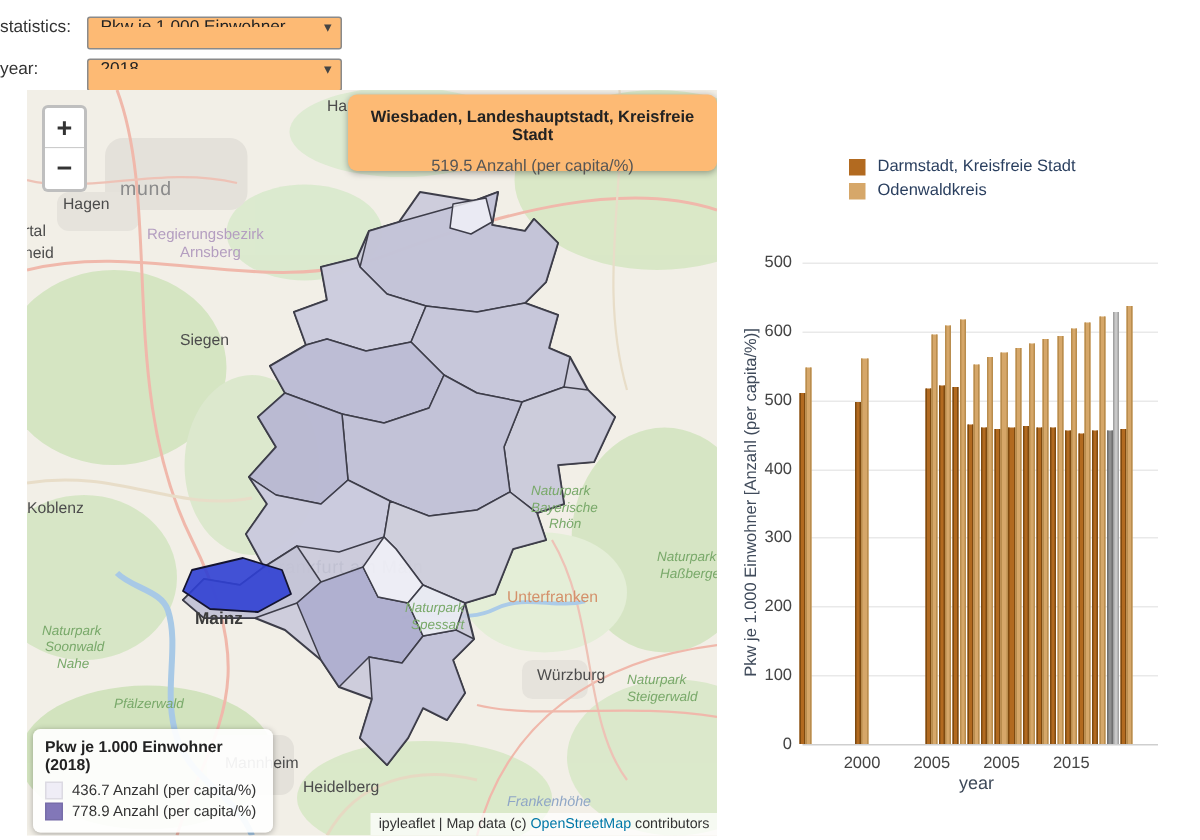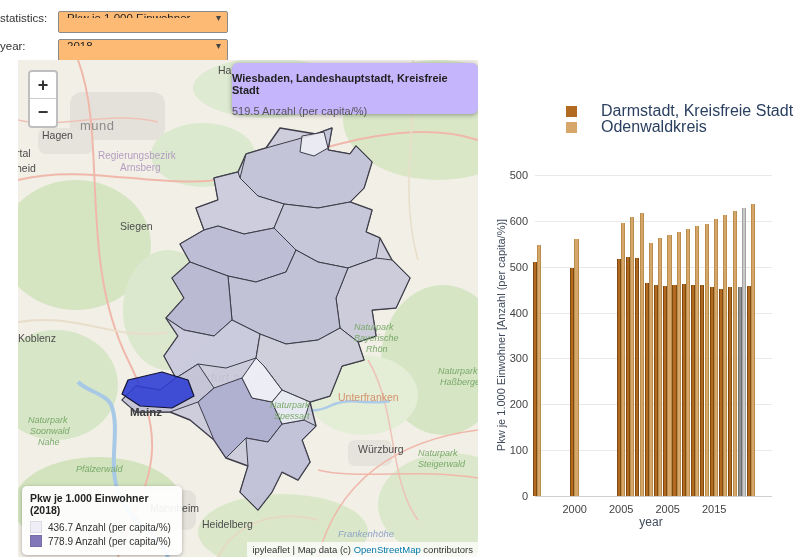--- a/index.html
+++ b/index.html
@@ -32,22 +32,22 @@
   .m-district { font-size:10.5px; fill:#d4916b; }
 
   .zoomctl { position:absolute; left:10px; top:10px; width:30px; background:#fff;
     border:2px solid rgba(0,0,0,.25); border-radius:4px; z-index:20; }
   .zoombtn { width:100%; height:27px; text-align:center; font-size:18px; font-weight:bold;
     color:#333; line-height:27px; cursor:pointer; background:#fff; }
   .zoombtn.top { border-bottom:1px solid #ccc; border-radius:3px 3px 0 0; }
   .zoombtn.bot { border-radius:0 0 3px 3px; }
 
   .tooltip { position:absolute; left:214px; top:3px; width:246px; height:51px;
-    background:#c4b5fd; border-radius:6px; box-shadow:0 1px 5px rgba(0,0,0,.35);
-    z-index:20; padding-top:9px; }
+    background:#fdba74; border-radius:6px; box-shadow:0 1px 5px rgba(0,0,0,.35);
+    text-align:center; z-index:20; padding-top:9px; }
   .tooltip .tt-title { font-size:11px; font-weight:bold; color:#222; }
   .tooltip .tt-value { font-size:11px; color:#555; margin-top:9px; }
 
   .mlegend { position:absolute; left:4px; top:426px; width:160px;
     background:rgba(255,255,255,.92); border-radius:5px;
     box-shadow:0 1px 4px rgba(0,0,0,.3); padding:6px 8px 7px 8px; z-index:20; }
   .mlegend-title { font-size:10.5px; font-weight:bold; color:#222; margin-bottom:4px; }
   .mlegend-row { display:flex; align-items:center; height:14px; }
   .mlegend-swatch { width:12px; height:12px; margin-right:6px; flex:0 0 12px;
     border:1px solid rgba(0,0,0,.08); }
@@ -57,21 +57,21 @@
     font-size:9.5px; color:#333; padding:2px 5px; z-index:20; white-space:nowrap; }
   .attribution a { color:#0078a8; text-decoration:none;text-align:right; }
 
   
   .chart { position:absolute; left:488px; top:60px; width:312px; height:500px; }
   .chart-title { position:absolute; left:0; top:22px; width:312px; text-align:center;
     font-size:14px; color:#2a3f5f; white-space:nowrap; }
   .clegend-row { position:absolute; left:78px; height:14px; display:flex; align-items:center;
     cursor:pointer; }
   .clegend-swatch { width:11px; height:11px; margin-right:8px; }
-  .clegend-label { font-size:16px; color:#2a3f5f; white-space:nowrap;margin-left:16px; }
+  .clegend-label { font-size:11px; color:#2a3f5f; white-space:nowrap; }
   .gridline { position:absolute; height:1px; background:#e9e9e9; }
   .gridline.zero { background:#cfcfcf; }
   .ytick { position:absolute; width:32px; text-align:right; font-size:11px; color:#444; }
   .xtick { position:absolute; width:44px; text-align:center; font-size:11px; color:#444; }
   .bar { position:absolute; }
   .ylabel { position:absolute; left:-152px; top:269px; width:330px; text-align:center;
     font-size:11px; color:#3f4a5a; transform:rotate(-90deg); white-space:nowrap; }
   .xlabel { position:absolute; left:0; top:455px; width:326px; text-align:center;
     font-size:12px; color:#3f4a5a; }
 </style>

